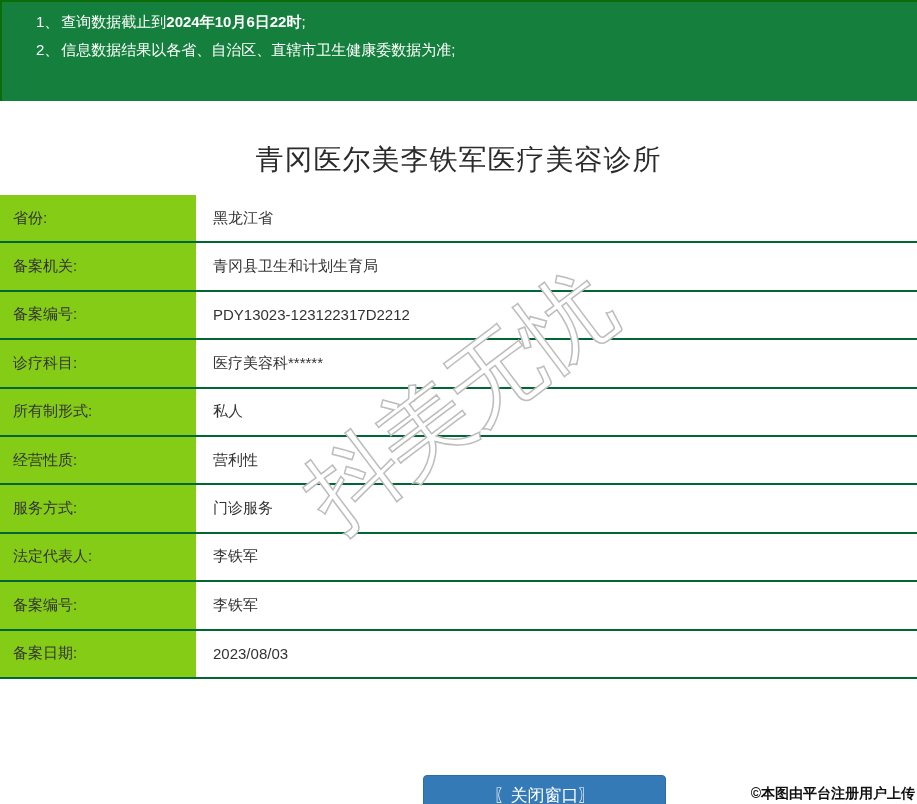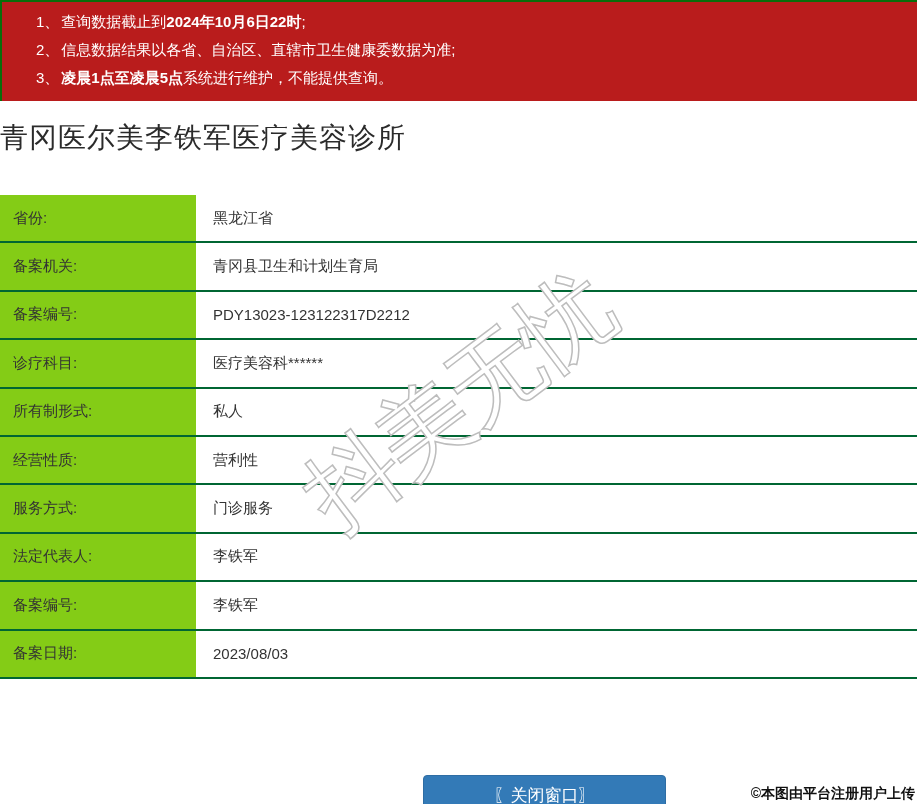--- a/index.html
+++ b/index.html
@@ -6,39 +6,39 @@
   html, body {
     width: 917px; height: 804px;
     background: #ffffff;
     overflow: hidden;
     font-family: "Liberation Sans", "DejaVu Sans", sans-serif;
     position: relative;
   }
   
   .notice-box {
     width: 917px; height: 101px;
-    background: #b91c1c;
+    background: #15803d;
     border-top: 2px solid #0a6d0a;
     border-left: 2px solid #0a6d0a;
     color: #ffffff;
     padding-top: 6px;
   }
   .notice-line {
     padding-left: 34px;
     line-height: 28px;
     font-size: 15px;
     white-space: nowrap;
   }
   .notice-line .num { margin-right: 2px; }
   .notice-line b { font-weight: bold; }
   
   .page-title {
-    padding-top: 18px;
+    padding-top: 40px;
     height: 94px;
-    text-align: left;
+    text-align: center;
     font-size: 28px;
     font-weight: 400;
     color: #2b2b2b;
     letter-spacing: 1px;
   }
   
   .info-table { width: 917px; }
   .info-row {
     display: flex;
     height: 48.4px;
@@ -102,23 +102,20 @@
 </head>
 <body>
 
 <div class="notice-box">
   <div class="notice-line">
     <span class="num">1、</span><span>查询数据截止到</span><b>2024年10月6日22时</b><span>;</span>
   </div>
   <div class="notice-line">
     <span class="num">2、</span><span>信息数据结果以各省、自治区、直辖市卫生健康委数据为准;</span><b></b><span></span>
   </div>
-  <div class="notice-line">
-    <span class="num">3、</span><span></span><b>凌晨1点至凌晨5点</b><span>系统进行维护，不能提供查询。</span>
-  </div>
 </div>
 
 <div class="page-title">青冈医尔美李铁军医疗美容诊所</div>
 
 <div class="info-table">
   <div class="info-row">
     <div class="field-label">省份:</div>
     <div class="field-value">黑龙江省</div>
   </div>
   <div class="info-row">

